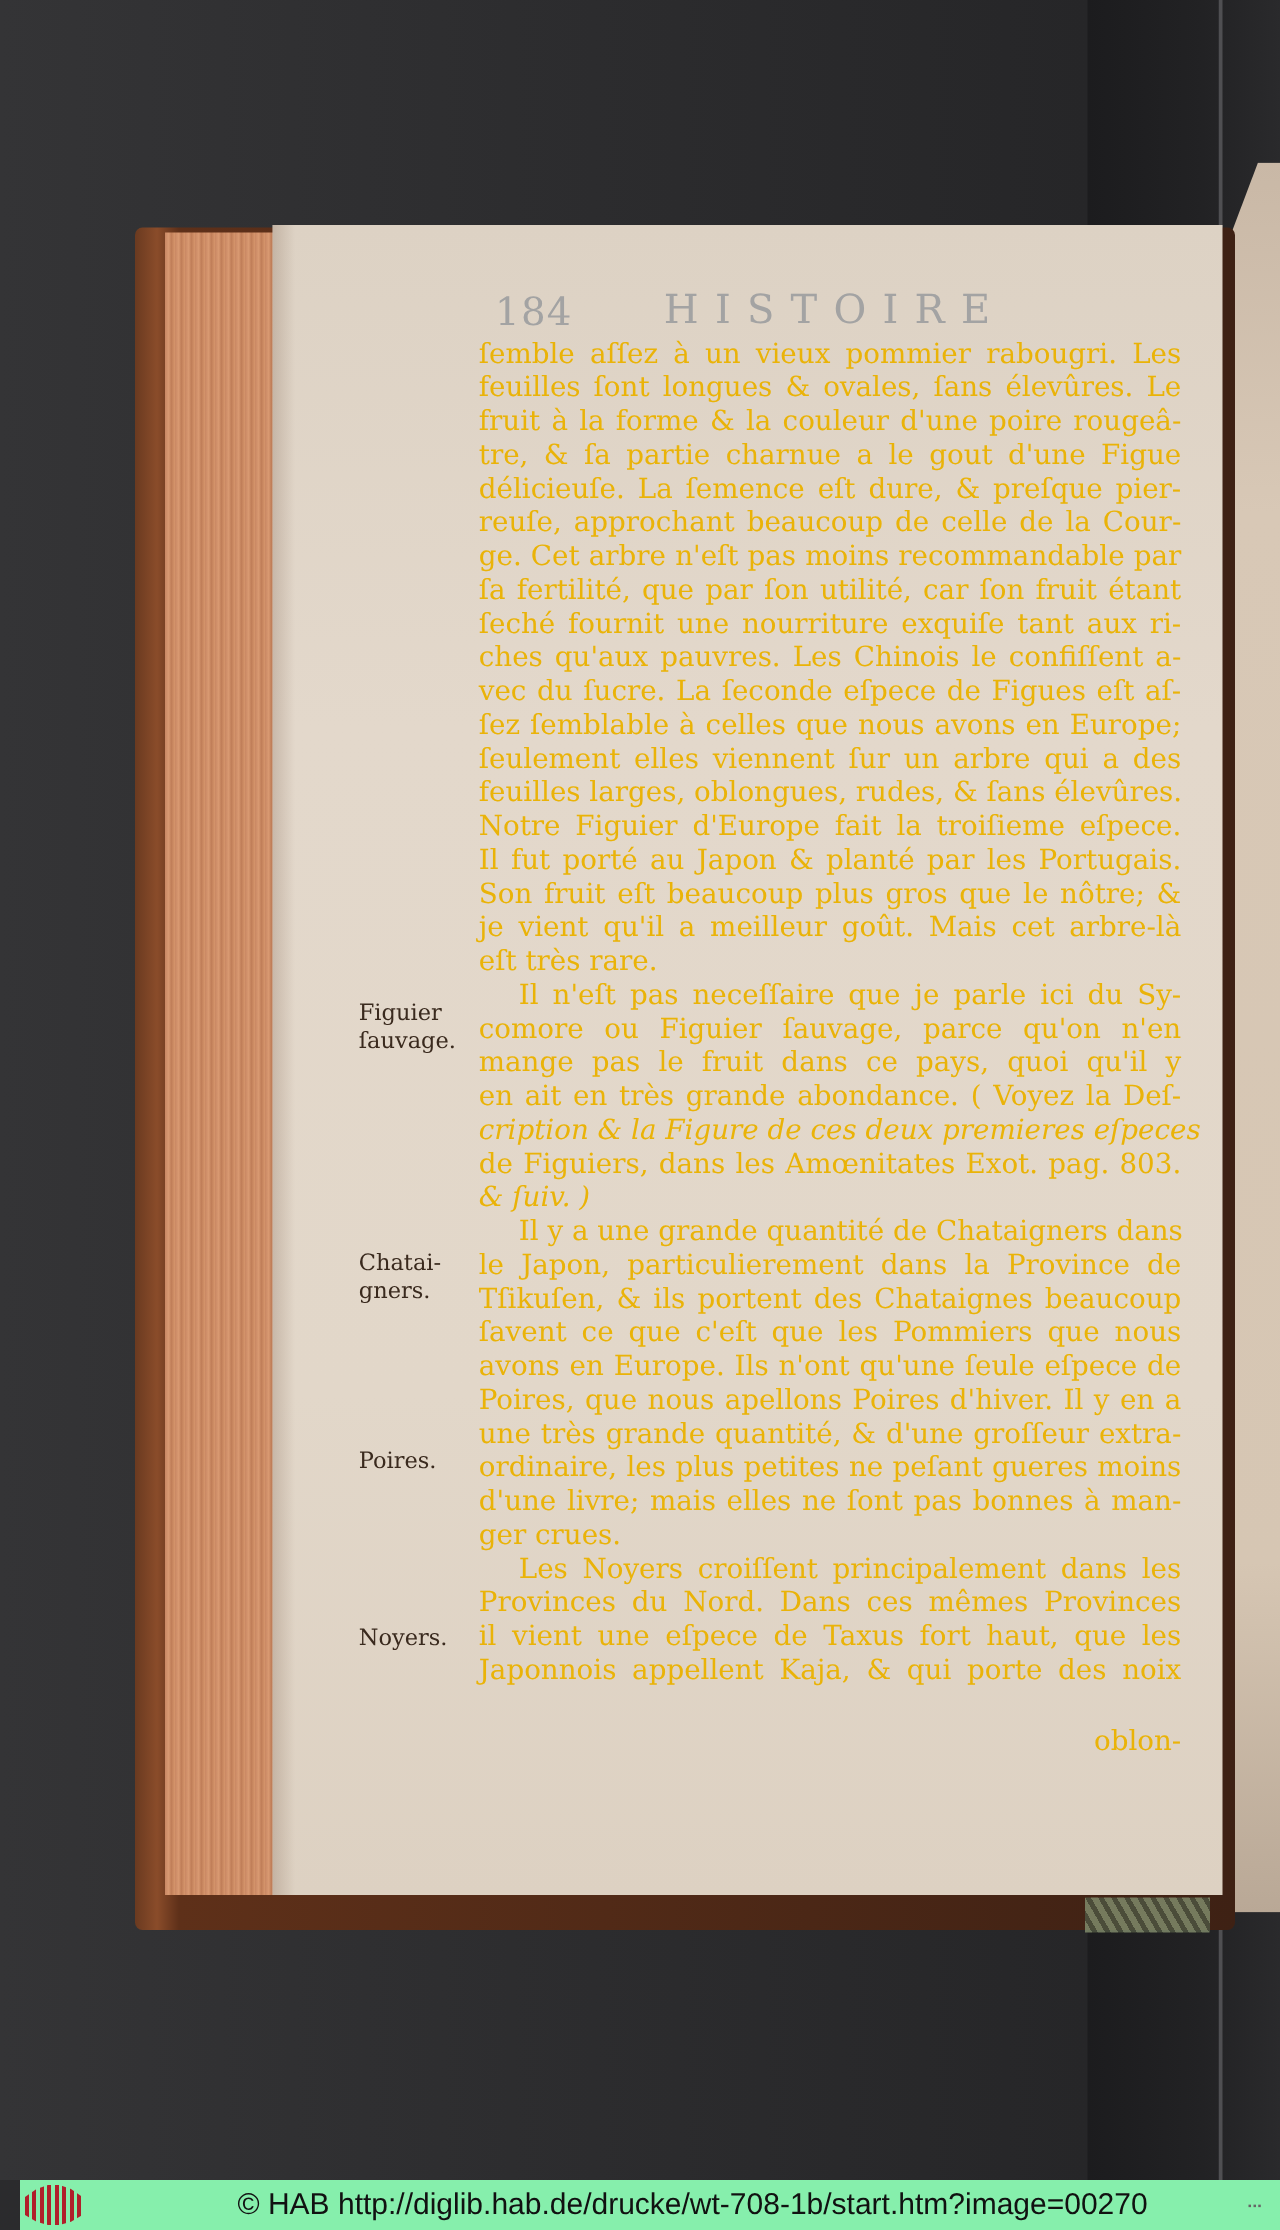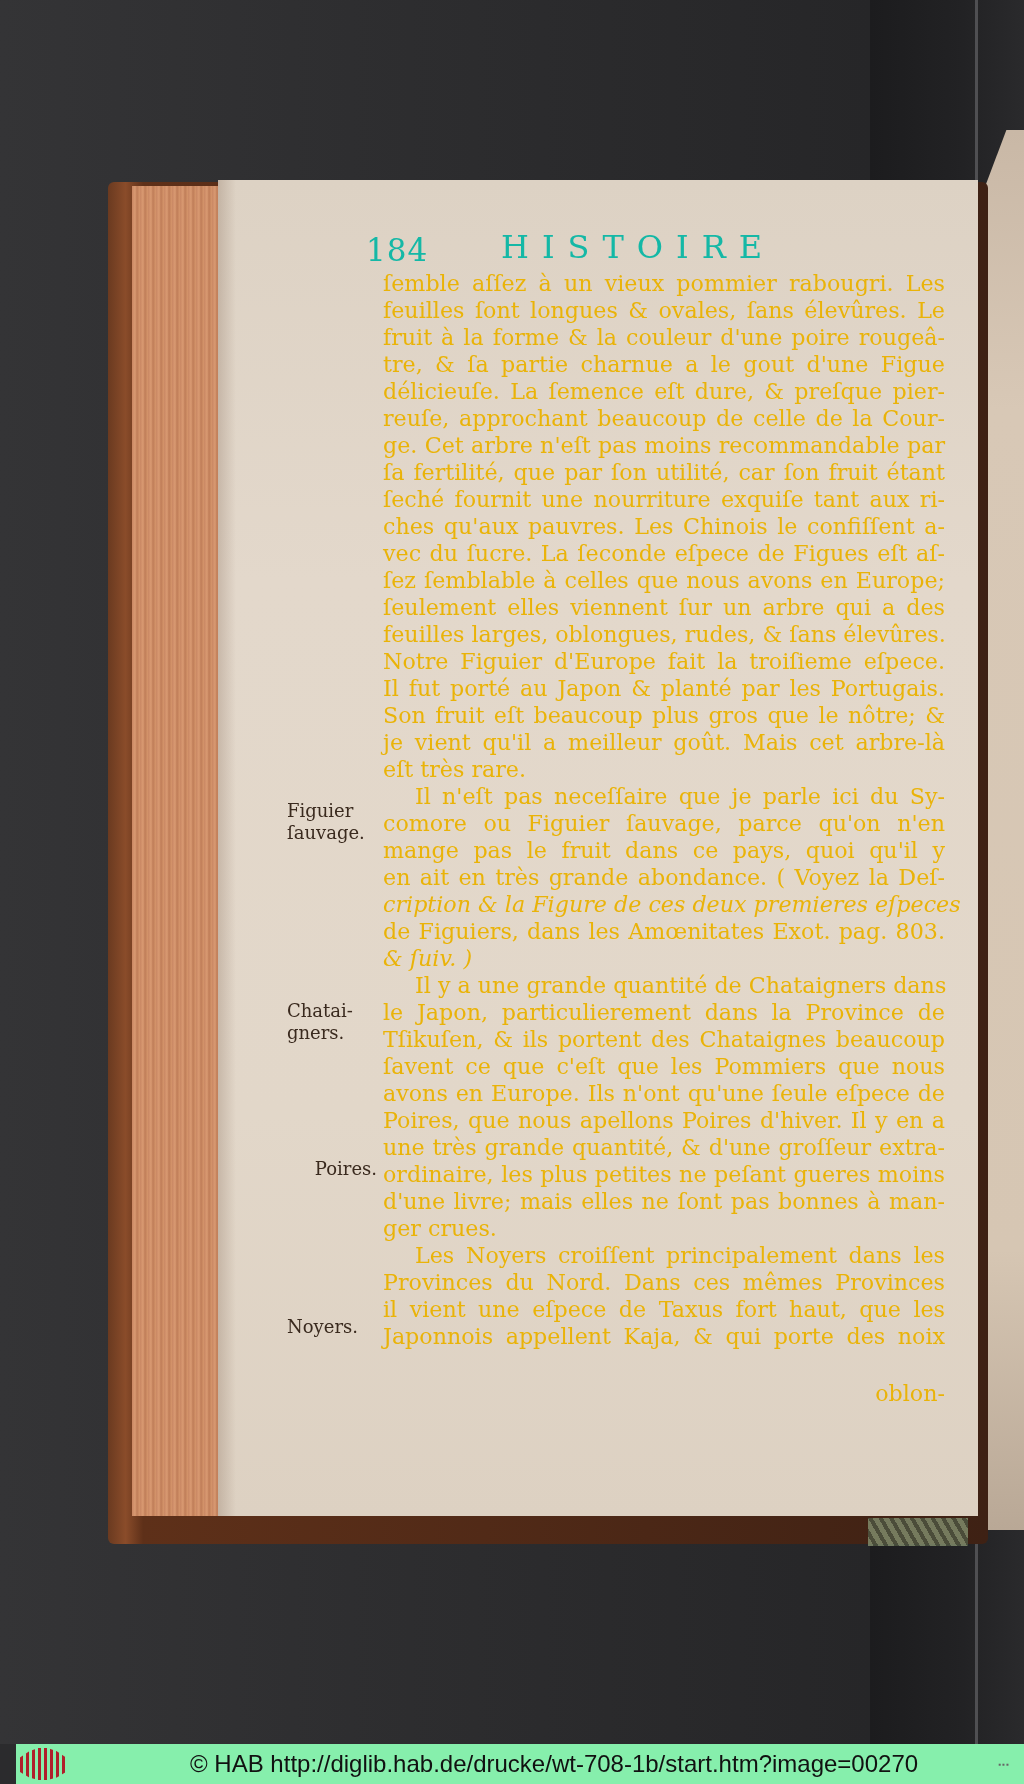--- a/index.html
+++ b/index.html
@@ -41,22 +41,22 @@
     .page-shadow {
       position: absolute; left: 218px; top: 180px; width: 18px; height: 1336px;
       background: linear-gradient(90deg, rgba(120,90,70,0.25), rgba(120,90,70,0));
     }
     .ribbon {
       position: absolute; left: 868px; top: 1518px; width: 100px; height: 28px;
       background: repeating-linear-gradient(60deg, #7f8a6a 0 5px, #4d5440 5px 9px);
       opacity: 0.85;
     }
     .header {
-      position: absolute; left: 366px; top: 228px; width: 560px; height: 40px;
-      color: #14b8a6;
+      position: absolute; left: 396px; top: 228px; width: 560px; height: 40px;
+      color: #a3a3a3;
     }
     .page-number {
       position: absolute; left: 0; top: 4px; font-size: 31px; letter-spacing: 1px;
     }
     .running-title {
       position: absolute; left: 135px; top: 0; font-size: 32px; letter-spacing: 13px;
     }
     .body-text {
       position: absolute; left: 383px; top: 270px; width: 562px;
       color: #eab308; font-size: 22.2px; line-height: 27px;
@@ -156,24 +156,24 @@
 
 <div id="margin-notes">
     <div class="margin-note" style="top: 800px;">
       <div>Figuier</div>
       <div>ſauvage.</div>
     </div>
     <div class="margin-note" style="top: 1000px;">
       <div>Chatai-</div>
       <div>gners.</div>
     </div>
-    <div class="margin-note" style="top: 1158px; text-align: right;">
+    <div class="margin-note" style="top: 1158px;">
       <div>Poires.</div>
     </div>
-    <div class="margin-note" style="top: 1300px; margin-top: 16px;">
+    <div class="margin-note" style="top: 1300px;">
       <div>Noyers.</div>
     </div>
   </div>
 
 <div class="footer">
   <div class="footer-logo"></div>
   <span class="footer-text">© HAB http://diglib.hab.de/drucke/wt-708-1b/start.htm?image=00270</span>
   <span class="footer-dots">▪▪▪</span>
 </div>
 

